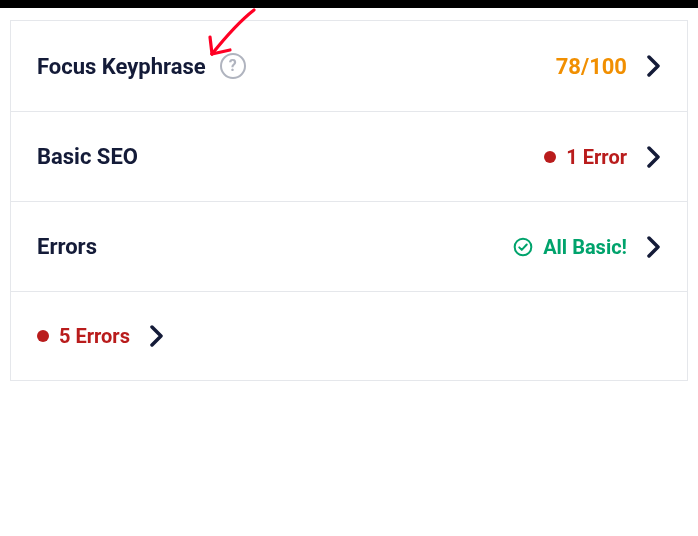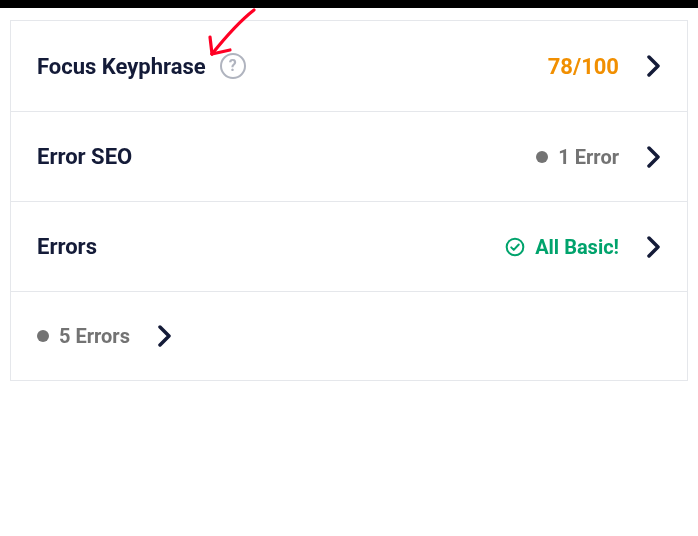--- a/index.html
+++ b/index.html
@@ -35,35 +35,35 @@
     gap: 14px;
   }
   .label {
     font-size: 22px;
     font-weight: 700;
     color: #141b38;
   }
   .right-group {
     display: flex;
     align-items: center;
-    gap: 28px;
+    gap: 20px;
   }
   .score {
     font-size: 22px;
     font-weight: 700;
     color: #f18f01;
   }
   .status {
     display: flex;
     align-items: center;
     gap: 10px;
     font-size: 20px;
     font-weight: 700;
   }
-  .status.orange { color: #737373; }
+  .status.orange { color: #b91c1c; }
   .status.green  { color: #00a36c; }
   .dot {
     width: 12px;
     height: 12px;
     border-radius: 50%;
     background: currentColor;
     flex: 0 0 auto;
   }
   .help-icon {
     width: 26px;
@@ -113,21 +113,21 @@
         <svg width="14" height="22" viewBox="0 0 14 22" fill="none">
             <path d="M2 2 L11 11 L2 20" stroke="#141b38" stroke-width="3.5" stroke-linecap="round" stroke-linejoin="round"></path>
           </svg>
       </span>
     </div>
   </div>
 
 
   <div class="row">
     <div class="left">
-      <span class="label">Error SEO</span>
+      <span class="label">Basic SEO</span>
     </div>
     <div class="right-group">
       <span class="status orange">
         <span class="dot"></span>
         <span>1 Error</span>
       </span>
       <span class="chevron">
         <svg width="14" height="22" viewBox="0 0 14 22" fill="none">
             <path d="M2 2 L11 11 L2 20" stroke="#141b38" stroke-width="3.5" stroke-linecap="round" stroke-linejoin="round"></path>
           </svg>

